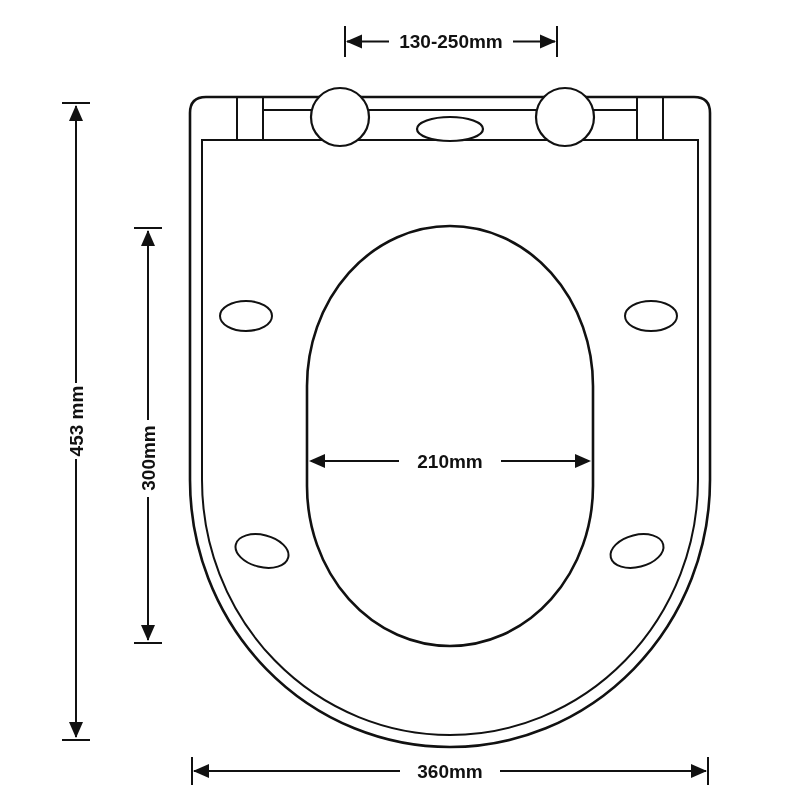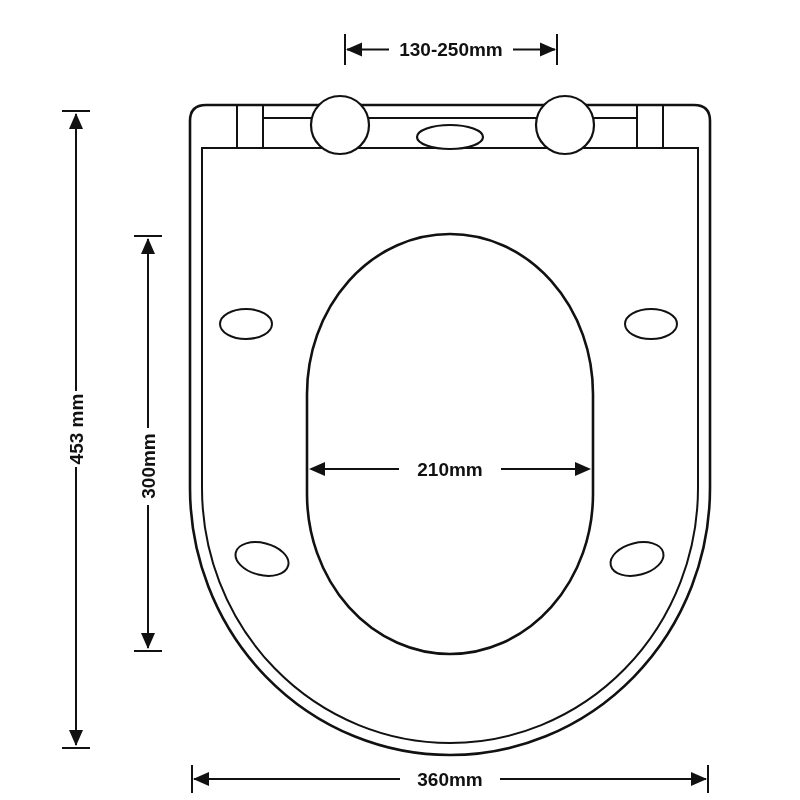--- a/index.html
+++ b/index.html
@@ -11,21 +11,20 @@
     padding:0;
     width:800px;
     height:800px;
     background:var(--bg);
     font-family:"Liberation Sans", sans-serif;
   }
   .canvas-wrap{
     width:800px;
     height:583px;
     background:var(--bg);
-    margin-top:8px;
   }
   svg{display:block;}
   .outline{
     fill:none;
     stroke:var(--line);
     stroke-width:2.6;
     stroke-linejoin:round;
   }
   .thin{
     fill:none;

